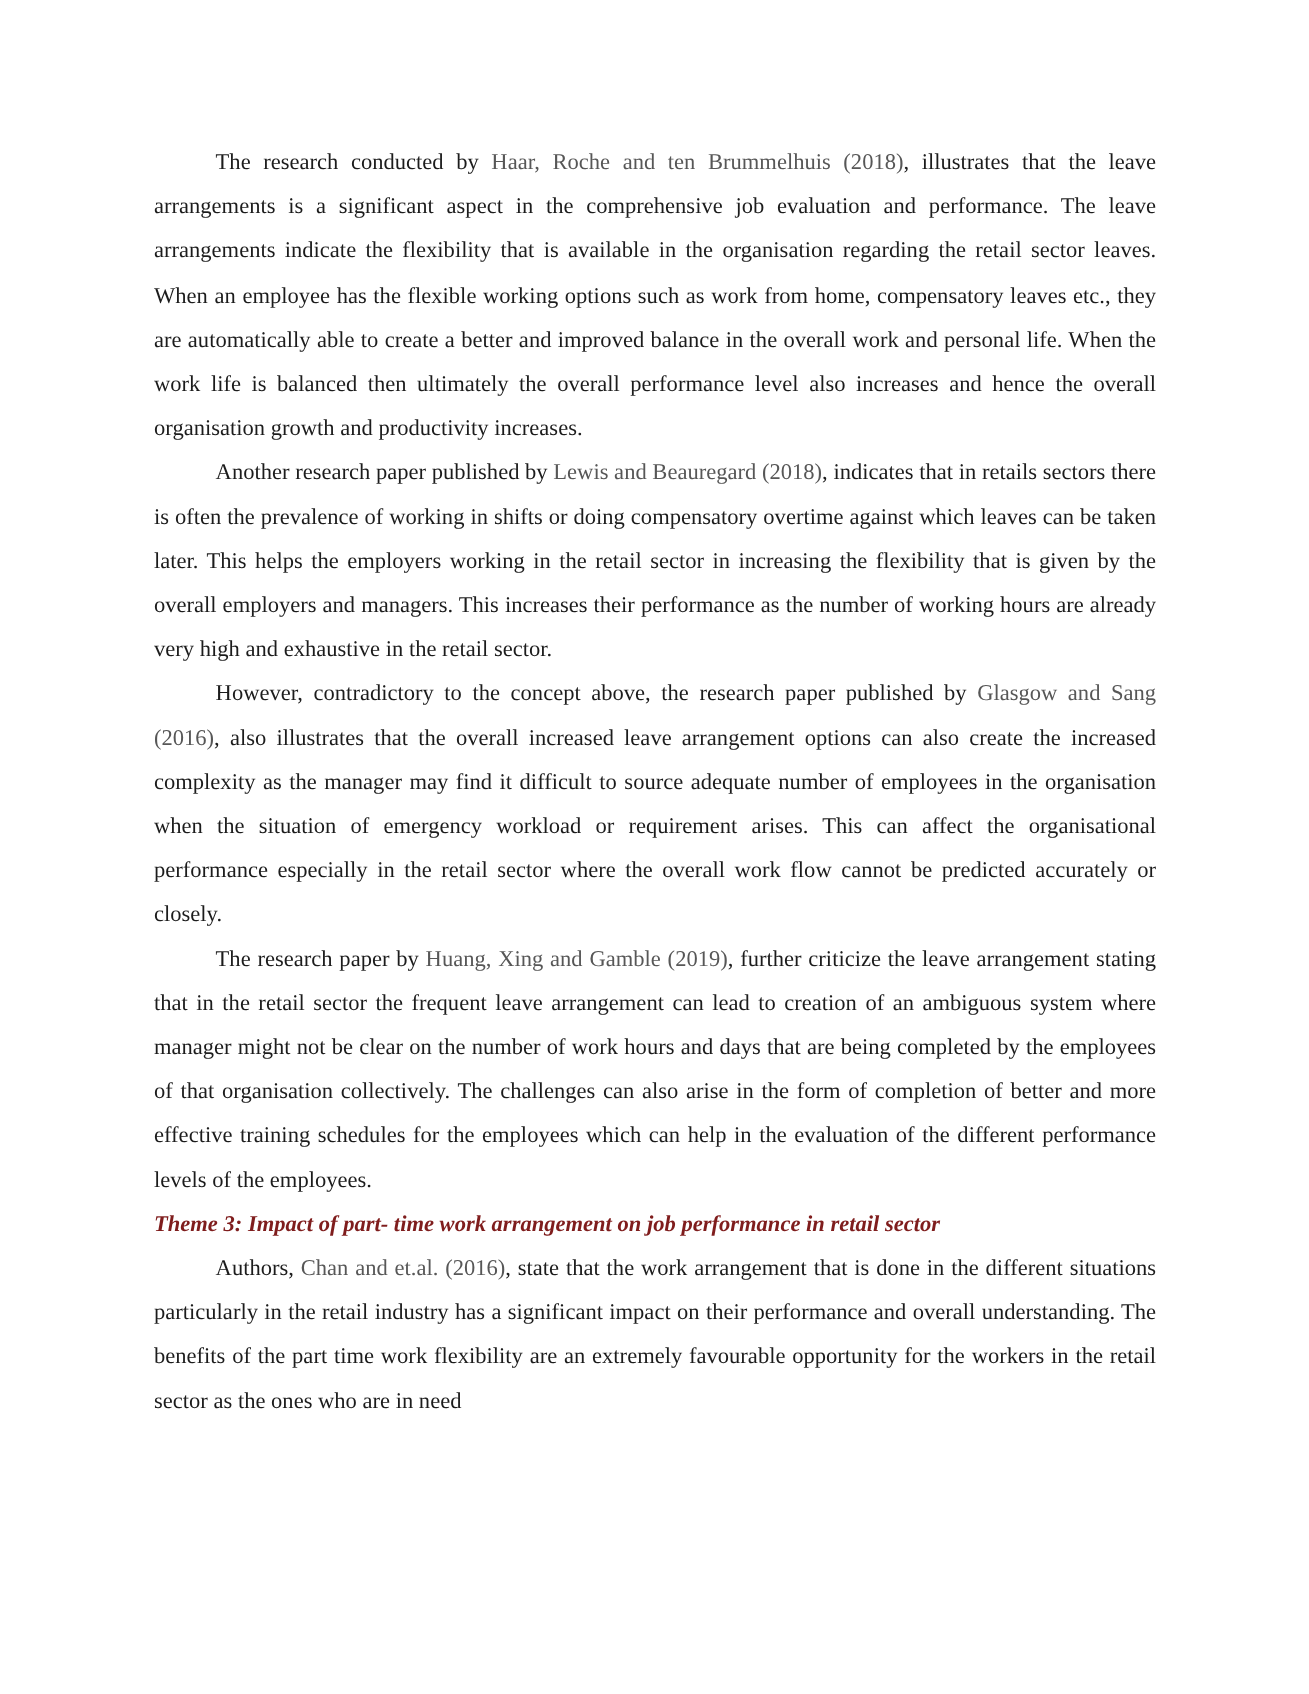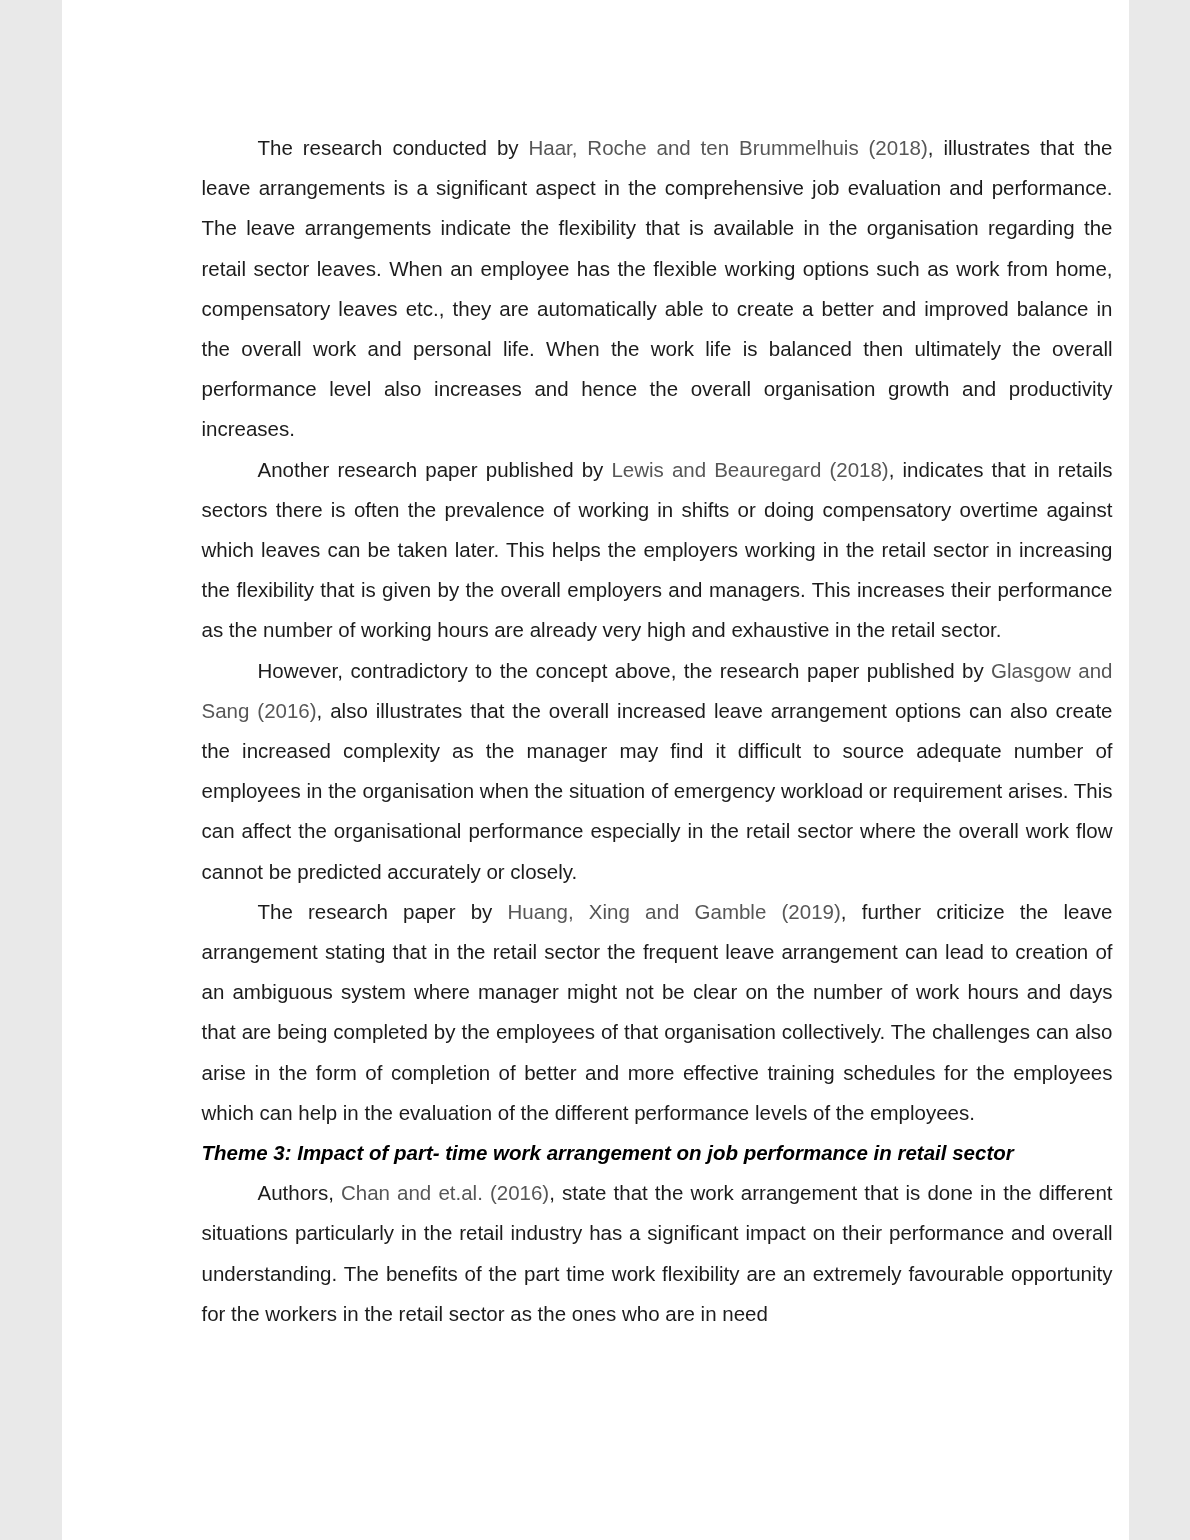--- a/index.html
+++ b/index.html
@@ -1,22 +1,22 @@
 <!DOCTYPE html>
 <html><head>
 <meta charset="utf-8">
 <style>
   html, body { margin: 0; padding: 0; background: #e9e9e9; }
   .page {
     position: relative;
-    width: 1067px;
+    width: 1190px;
     height: 1540px;
     margin: 0 auto;
     background: #ffffff;
-    font-family: Liberation Sans, sans-serif;
+    font-family: Liberation Serif, serif;
     color: #1c1c1c;
     overflow: hidden;
   }
   .content {
     position: absolute;
     left: 140px;
     top: 128px;
     width: 911px;
     font-size: 20.5px;
     line-height: 40.2px;
@@ -31,21 +31,21 @@
   .cite { color: #575757; }
   .theme-heading {
     margin: 0;
     padding: 0;
     font-size: 20.5px;
     line-height: 40.2px;
     font-weight: bold;
     font-style: italic;
     text-indent: 0;
     text-align: left;
-    color: #000000;
+    color: #7f1d1d;
   }
 </style>
 </head>
 <body>
 
 <div class="page">
   <div class="content">
 
     <p><span>The research conducted by </span><span class="cite">Haar, Roche and ten Brummelhuis (2018)</span><span>, illustrates that the leave arrangements is a significant aspect in the comprehensive job evaluation and performance. The leave arrangements indicate the flexibility that is available in the organisation regarding the retail sector leaves. When an employee has the flexible working options such as work from home, compensatory leaves etc., they are automatically able to create a better and improved balance in the overall work and personal life. When the work life is balanced then ultimately the overall performance level also increases and hence the overall organisation growth and productivity increases.</span></p>
 

